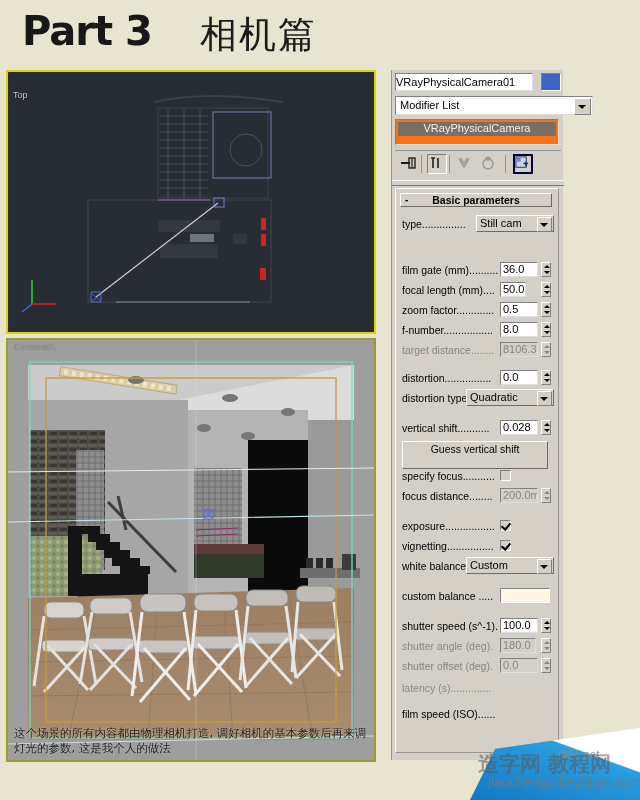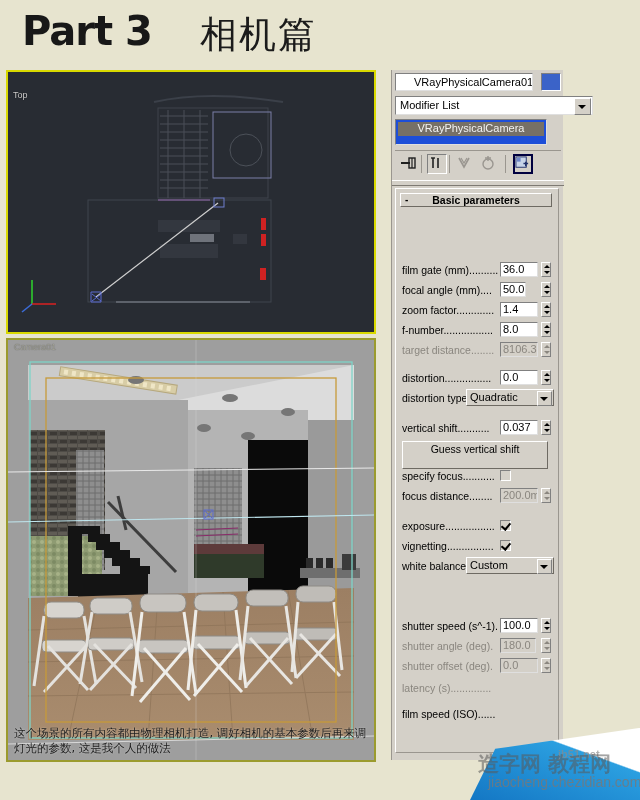--- a/index.html
+++ b/index.html
@@ -71,21 +71,21 @@
     font-size:10px;color:#000;
   }
 
   
   #name-row{position:absolute;left:3px;top:3px;width:166px;height:20px;}
   #obj-name{
     position:absolute;left:0;top:0;width:138px;height:18px;
     box-sizing:border-box;
     background:#fff;border:1px solid #808080;
     border-right-color:#dfdfdf;border-bottom-color:#dfdfdf;
-    font-size:11px;line-height:16px;padding-left:18px;
+    font-size:11px;line-height:16px;padding-left:0;
     font-family:"Liberation Sans",sans-serif;white-space:nowrap;overflow:hidden;
   }
   #obj-color{
     position:absolute;left:146px;top:0;width:20px;height:18px;
     box-sizing:border-box;background:#3b63c8;
     border:1px solid #808080;border-right-color:#fff;border-bottom-color:#fff;
   }
 
   
   #modlist{
@@ -100,22 +100,22 @@
     border-right-color:#808080;border-bottom-color:#808080;
   }
   #modlist-arrow:after{
     content:"";position:absolute;left:3px;top:6px;
     border-left:4px solid transparent;border-right:4px solid transparent;
     border-top:4px solid #000;
   }
 
   
   #stack{
-    position:absolute;left:3px;top:49px;width:152px;height:26px;
-    box-sizing:border-box;background:#1d4ed8;
+    position:absolute;left:3px;top:49px;width:164px;height:26px;
+    box-sizing:border-box;background:#f97316;
     border:1px solid #808080;border-right-color:#dfdfdf;border-bottom-color:#dfdfdf;
     padding:2px;
   }
   #stack-item{
     width:100%;height:14px;box-sizing:border-box;
     background:#767067;color:#f2f2f2;font-size:11px;
     text-align:center;line-height:13px;
   }
 
   
@@ -566,37 +566,44 @@
   </div>
 
   <div id="panel-divider"></div>
 
   <div id="rollout">
     <div id="rollout-header">
       <span id="rollout-minus">-</span>
       <span>Basic parameters</span>
     </div>
 
+    <div class="p-row" style="top:28px">
+      <span class="p-label">type...............</span>
+      <div class="combo" style="left:74px;top:-2px;width:78px">
+        <span>Still cam</span>
+        <span class="arrow"></span>
+      </div>
+    </div>
 
 
     <div class="p-row" style="top:74px">
       <span class="p-label">film gate (mm)..........</span>
       <div class="field" style="left:98px;top:-1px;width:38px">36.0</div>
       <div class="spin" style="left:139px;top:-1px"></div>
     </div>
 
     <div class="p-row" style="top:94px">
-      <span class="p-label">focal angle (mm)....</span>
+      <span class="p-label">focal length (mm)....</span>
       <div class="field" style="left:98px;top:-1px;width:26px">50.0</div>
       <div class="spin" style="left:139px;top:-1px"></div>
     </div>
 
     <div class="p-row" style="top:114px">
       <span class="p-label">zoom factor.............</span>
-      <div class="field" style="left:98px;top:-1px;width:38px">1.4</div>
+      <div class="field" style="left:98px;top:-1px;width:38px">0.5</div>
       <div class="spin" style="left:139px;top:-1px"></div>
     </div>
 
     <div class="p-row" style="top:134px">
       <span class="p-label">f-number.................</span>
       <div class="field" style="left:98px;top:-1px;width:38px">8.0</div>
       <div class="spin" style="left:139px;top:-1px"></div>
     </div>
 
     <div class="p-row" style="top:154px">
@@ -614,21 +621,21 @@
     <div class="p-row" style="top:202px">
       <span class="p-label">distortion type.</span>
       <div class="combo" style="left:64px;top:-2px;width:88px">
         <span>Quadratic</span>
         <span class="arrow"></span>
       </div>
     </div>
 
     <div class="p-row" style="top:232px">
       <span class="p-label">vertical shift...........</span>
-      <div class="field" style="left:98px;top:-1px;width:38px">0.037</div>
+      <div class="field" style="left:98px;top:-1px;width:38px">0.028</div>
       <div class="spin" style="left:139px;top:-1px"></div>
     </div>
 
     <div class="btn" style="left:6px;top:252px;width:146px">Guess vertical shift</div>
 
     <div class="p-row" style="top:280px">
       <span class="p-label">specify focus...........</span>
       <div class="check" style="left:98px;top:1px"></div>
     </div>
 
@@ -649,20 +656,24 @@
     </div>
 
     <div class="p-row" style="top:370px">
       <span class="p-label">white balance</span>
       <div class="combo" style="left:64px;top:-2px;width:88px">
         <span>Custom</span>
         <span class="arrow"></span>
       </div>
     </div>
 
+    <div class="p-row" style="top:400px">
+      <span class="p-label">custom balance .....</span>
+      <div class="swatch" style="left: 98px; top: -1px; width: 50px; background: rgb(253, 246, 227);"></div>
+    </div>
 
     <div class="p-row" style="top:430px">
       <span class="p-label">shutter speed (s^-1).</span>
       <div class="field" style="left:98px;top:-1px;width:38px">100.0</div>
       <div class="spin" style="left:139px;top:-1px"></div>
     </div>
 
     <div class="p-row" style="top:450px">
       <span class="p-label dim">shutter angle (deg).</span>
       <div class="field dim" style="left:98px;top:-1px;width:36px">180.0</div>

